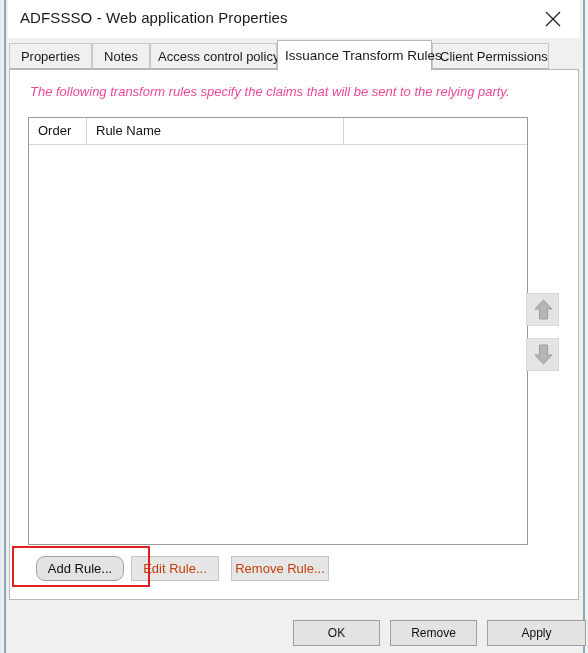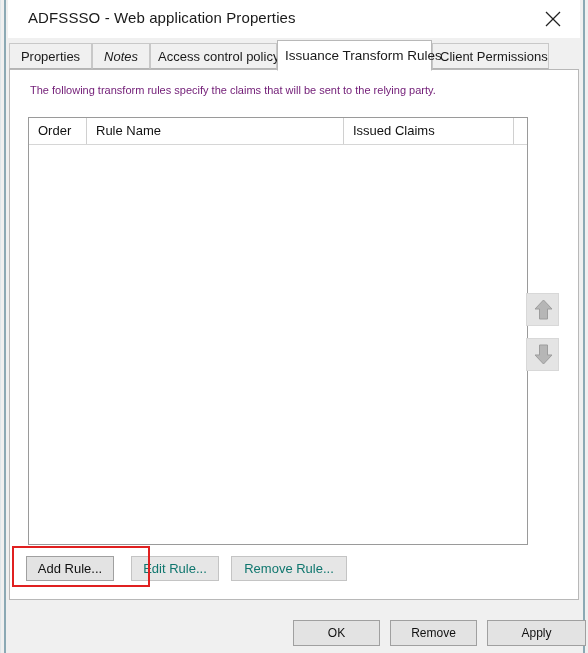--- a/index.html
+++ b/index.html
@@ -34,21 +34,21 @@
   
   #title-bar {
     position: absolute;
     left: 8px; top: 0;
     width: 572px;
     height: 38px;
     background: #ffffff;
   }
   #dialog-title {
     position: absolute;
-    left: 20px;
+    left: 12px;
     top: 9px;
     font-size: 15px;
     color: #1a1a1a;
     white-space: nowrap;
     letter-spacing: 0.1px;
   }
   #close-button {
     position: absolute;
     right: 6px;
     top: 2px;
@@ -102,23 +102,24 @@
     height: 531px;
     box-sizing: border-box;
     background: #ffffff;
     border: 1px solid #b8b8b8;
   }
 
   #description-text {
     position: absolute;
     left: 20px;
     top: 14px;
-    font-size: 11px;
-    color: #701a75;
-    white-space: nowrap;
+    font-size: 13px;
+    color: #ec4899;
+    white-space: nowrap;
+    font-style: italic;
   }
 
   
   #rules-listview {
     position: absolute;
     left: 18px;
     top: 47px;
     width: 500px;
     height: 428px;
     box-sizing: border-box;
@@ -182,27 +183,27 @@
     background: #e3e3e3;
     border: 1px solid #a0a0a0;
     font-size: 13px;
     color: #111111;
     text-align: center;
     line-height: 23px;
     white-space: nowrap;
     cursor: default;
   }
   .rule-button.disabled {
-    color: #0f766e;
+    color: #c2410c;
     border: 1px solid #c4c4c4;
     background: #e6e6e6;
   }
-  #add-rule-button    { left: 16px;  width: 88px; }
+  #add-rule-button    { left: 26px;  width: 88px; border-radius: 9px; }
   #edit-rule-button   { left: 121px; width: 88px; }
-  #remove-rule-button { left: 221px; width: 116px; }
+  #remove-rule-button { left: 221px; width: 98px; }
 
   
   #add-rule-highlight {
     position: absolute;
     left: 12px;
     top: 546px;
     width: 138px;
     height: 41px;
     box-sizing: border-box;
     border: 2px solid #e02020;
@@ -245,35 +246,34 @@
         <svg width="16" height="16" viewBox="0 0 16 16">
           <line x1="1" y1="1" x2="15" y2="15" stroke="#222" stroke-width="1.3"></line>
           <line x1="15" y1="1" x2="1" y2="15" stroke="#222" stroke-width="1.3"></line>
         </svg>
       </span>
     </div>
   </div>
 
   <div id="tab-strip">
     <div class="tab" style="left:0px;width:83px;">Properties</div>
-    <div class="tab" style="left:83px;width:58px;font-style:italic;">Notes</div>
+    <div class="tab" style="left:83px;width:58px;">Notes</div>
     <div class="tab" style="left:141px;width:127px;">Access control policy</div>
     <div class="tab active" style="left:268px;width:155px;">Issuance Transform Rules</div>
     <div class="tab" style="left:423px;width:117px;">Client Permissions</div>
   </div>
 
   <div id="tab-panel">
 
     <div id="description-text">The following transform rules specify the claims that will be sent to the relying party.</div>
 
     <div id="rules-listview">
       <div id="rules-header">
         <div class="col-head col-order">Order</div>
         <div class="col-head col-name">Rule Name</div>
-        <div class="col-head col-claims">Issued Claims</div>
         <div class="col-head col-spacer"></div>
       </div>
       <div id="rules-body"></div>
     </div>
 
     <div class="arrow-button" id="move-up-button">
       <span>
         <svg width="21" height="24" viewBox="0 0 21 24">
           <polygon points="10.5,2 19,11 14.5,11 14.5,21 6.5,21 6.5,11 2,11" fill="#b6b6b6" stroke="#9d9d9d" stroke-width="1"></polygon>
         </svg>

